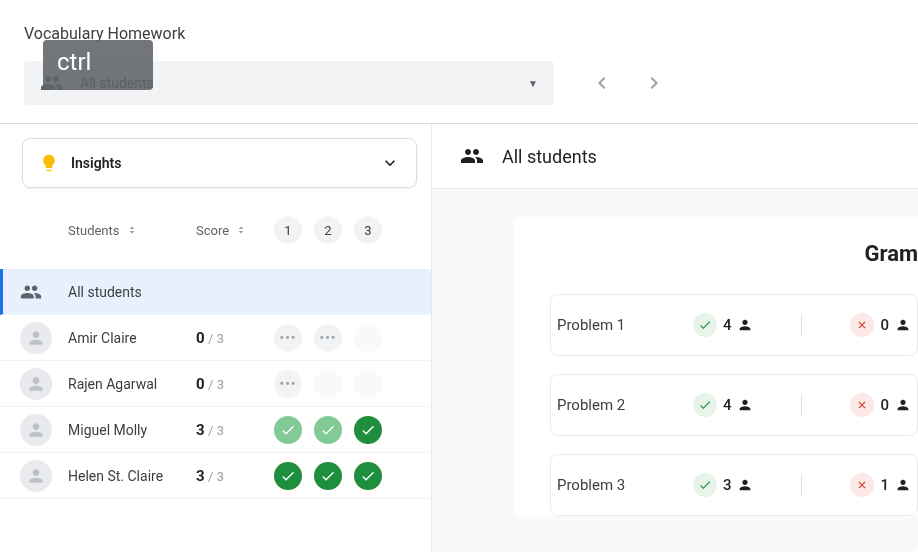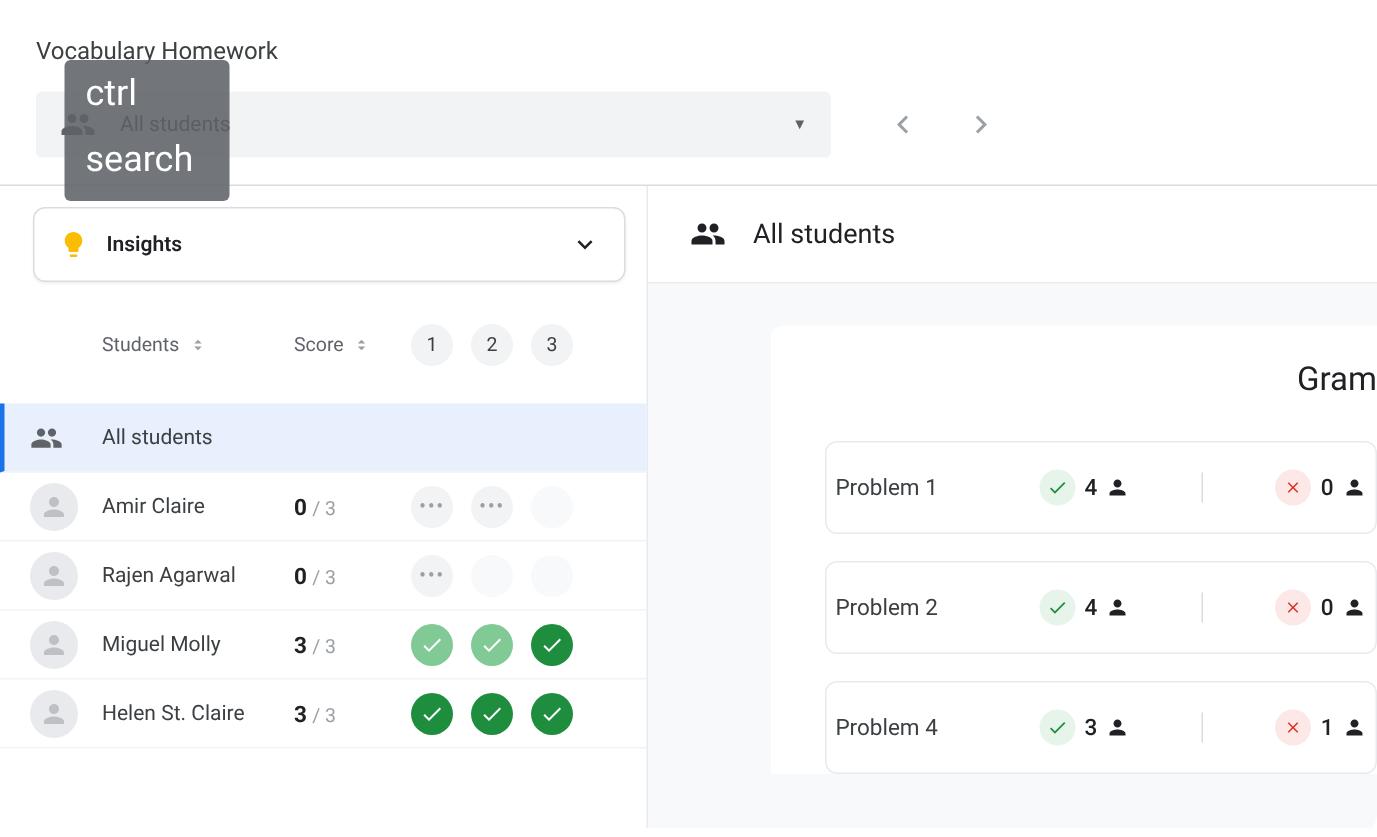--- a/index.html
+++ b/index.html
@@ -267,21 +267,21 @@
       font-weight: 400;
     }
     .problems-card {
       background: #fff;
       border-radius: 8px 0 0 0;
       margin: 28px 0 0 82px;
       padding: 24px 0 0 36px;
     }
     .card-title {
       font-size: 22px;
-      font-weight: 400;
+      font-weight: 700;
       color: #202124;
       text-align: right;
       padding-right: 0;
       margin-bottom: 28px;
     }
     .problem-card-row {
       border: 1px solid #e8eaed;
       border-radius: 8px;
       padding: 18px 6px;
       display: flex;
@@ -574,21 +574,21 @@
                   <path d="M19 6.41L17.59 5 12 10.59 6.41 5 5 6.41 10.59 12 5 17.59 6.41 19 12 13.41 17.59 19 19 17.59 13.41 12z"></path>
                 </svg>
               </div>
               <span class="stat-count">0</span>
               <svg class="person-icon" viewBox="0 0 24 24">
                 <path d="M12 12c2.21 0 4-1.79 4-4s-1.79-4-4-4-4 1.79-4 4 1.79 4 4 4zm0 2c-2.67 0-8 1.34-8 4v2h16v-2c0-2.66-5.33-4-8-4z"></path>
               </svg>
             </div>
           </div>
           <div class="problem-card-row">
-            <span class="problem-label">Problem 4</span>
+            <span class="problem-label">Problem 3</span>
             <div class="stat-group">
               <div class="mini-check">
                 <svg viewBox="0 0 24 24">
                   <path d="M9 16.17L4.83 12l-1.42 1.41L9 19 21 7l-1.41-1.41z"></path>
                 </svg>
               </div>
               <span class="stat-count">3</span>
               <svg class="person-icon" viewBox="0 0 24 24">
                 <path d="M12 12c2.21 0 4-1.79 4-4s-1.79-4-4-4-4 1.79-4 4 1.79 4 4 4zm0 2c-2.67 0-8 1.34-8 4v2h16v-2c0-2.66-5.33-4-8-4z"></path>
               </svg>
@@ -606,14 +606,13 @@
               </svg>
             </div>
           </div>
         </div>
     </div>
   </div>
 </div>
 
 <div class="keyboard-overlay">
   <div class="kb-key">ctrl</div>
-  <div class="kb-key">search</div>
 </div>
 
 </body></html>

